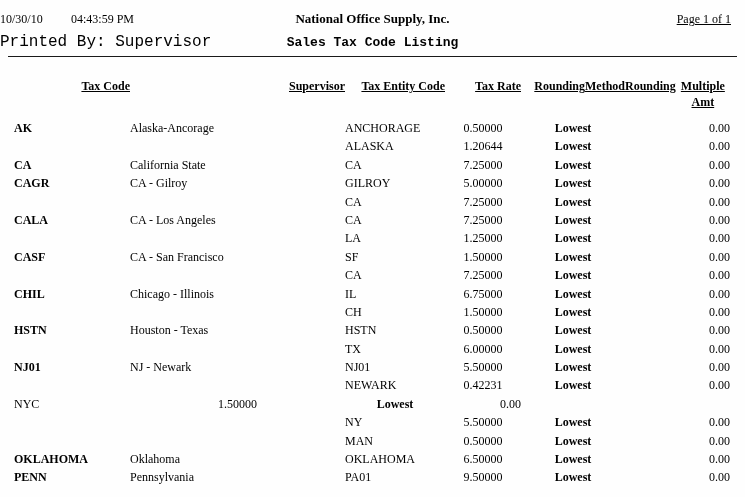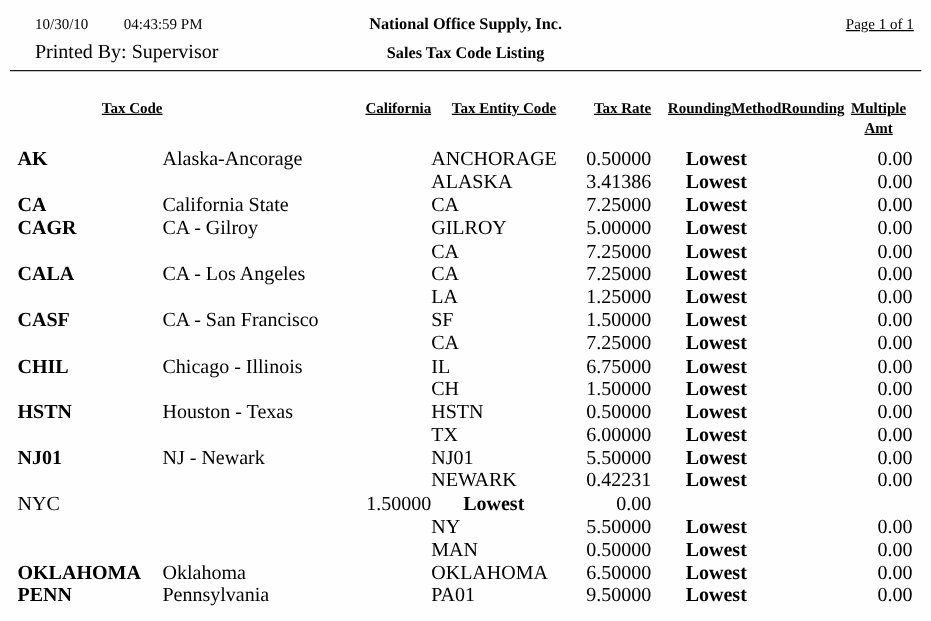--- a/index.html
+++ b/index.html
@@ -18,26 +18,26 @@
     box-sizing: border-box;
   }
 
   
   .hdr-grid {
     display: grid;
     grid-template-columns: 225px 1fr 225px;
     align-items: baseline;
   }
   .hdr-row1 { padding-top: 11px; font-size: 12px; }
-  .hdr-left  { padding-left: 28px; text-align: left; }
+  .hdr-left  { padding-left: 0; text-align: left; }
   .hdr-center{ text-align: center; }
   .hdr-right { padding-right: 14px; text-align: right; text-decoration: underline; }
   .date-span { display: inline-block; width: 71px; }
   .company   { font-weight: bold; font-size: 13px; }
-  .hdr-row2  { margin-top: 6px; align-items: center; }
+  .hdr-row2  { margin-top: 6px; align-items: center; font-family: Liberation Mono, monospace; }
   .report-title { font-weight: bold; font-size: 13px; }
   .rule {
     margin: 5px 8px 0 8px;
     border: none;
     border-top: 1px solid #1a1a1a;
     height: 0;
   }
 
   
   .grid {
@@ -57,25 +57,25 @@
     line-height: 16px;
   }
   .hcell span { text-decoration: underline; }
   .ha-right  { text-align: right; }
   .ha-center { text-align: center; }
 
   .rows { margin-top: 9px; }
   .row {
     height: 18.4px;
     line-height: 18.4px;
-    font-size: 16px;
+    font-size: 12px;
     white-space: nowrap;
   }
   .c1 { font-weight: bold; }
-  .c4 { text-align: right; }
+  .c4 { text-align: center; }
   .c5 { text-align: center; font-weight: bold; }
   .c6 { text-align: right; }
 </style>
 </head>
 <body>
 
 <div class="page">
 
   <div class="hdr-grid hdr-row1">
     <div class="hdr-left">
@@ -91,21 +91,21 @@
     <div class="hdr-right"></div>
   </div>
 
   <hr class="rule">
 
   <div class="grid thead">
     <div class="hcell">
       <span>Tax Code</span>
     </div>
     <div class="hcell">
-      <span>California</span>
+      <span>Supervisor</span>
     </div>
     <div class="hcell">
       <span>Tax Entity Code</span>
     </div>
     <div class="hcell ha-right">
       <span>Tax Rate</span>
     </div>
     <div class="hcell ha-center">
       <span>Rounding</span>
       <span>Method</span>
@@ -123,21 +123,21 @@
     <div class="c3">ANCHORAGE</div>
     <div class="c4">0.50000</div>
     <div class="c5">Lowest</div>
     <div class="c6">0.00</div>
   </div>
 
   <div class="grid row">
     <div class="c1"></div>
     <div class="c2"></div>
     <div class="c3">ALASKA</div>
-    <div class="c4">3.41386</div>
+    <div class="c4">1.20644</div>
     <div class="c5">Lowest</div>
     <div class="c6">0.00</div>
   </div>
 
   <div class="grid row">
     <div class="c1">CA</div>
     <div class="c2">California State</div>
     <div class="c3">CA</div>
     <div class="c4">7.25000</div>
     <div class="c5">Lowest</div>

